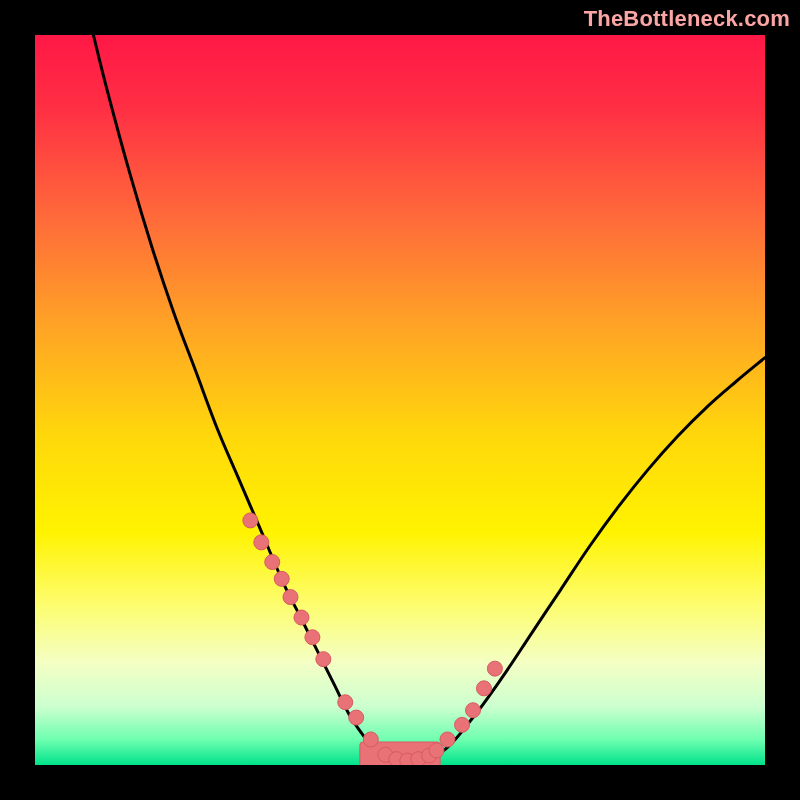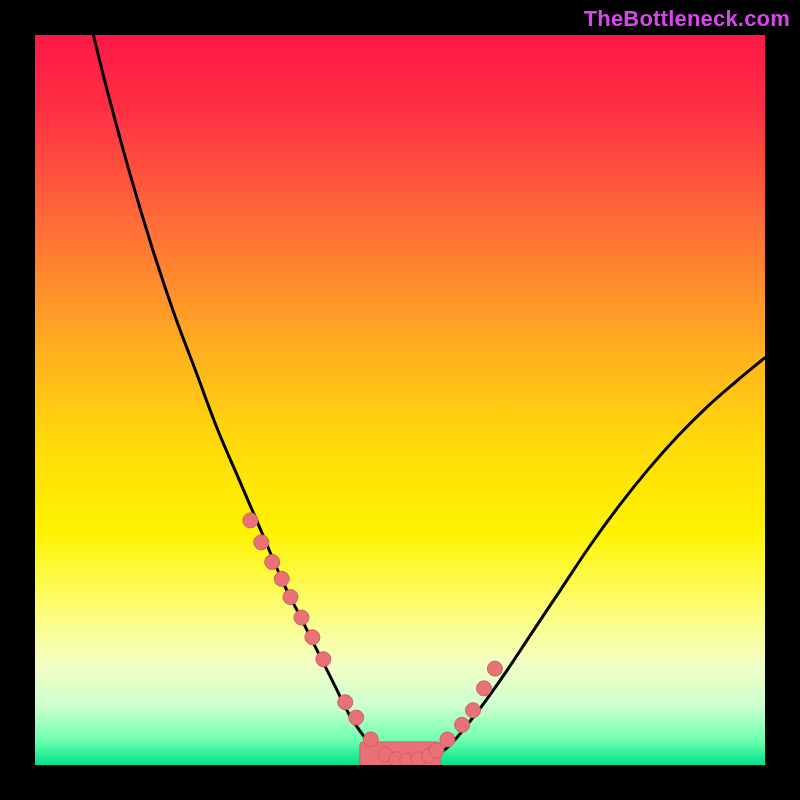--- a/index.html
+++ b/index.html
@@ -26,21 +26,21 @@
     height: 730px;
     overflow: hidden;
   }
   .watermark {
     position: absolute;
     top: 6px;
     right: 10px;
     font-family: Arial, Helvetica, sans-serif;
     font-size: 22px;
     font-weight: 600;
-    color: #d946ef;
+    color: #fca5a5;
     letter-spacing: 0.2px;
   }
   svg {
     display: block;
   }
 </style>
 </head>
 <body>
 
 <div class="frame">

